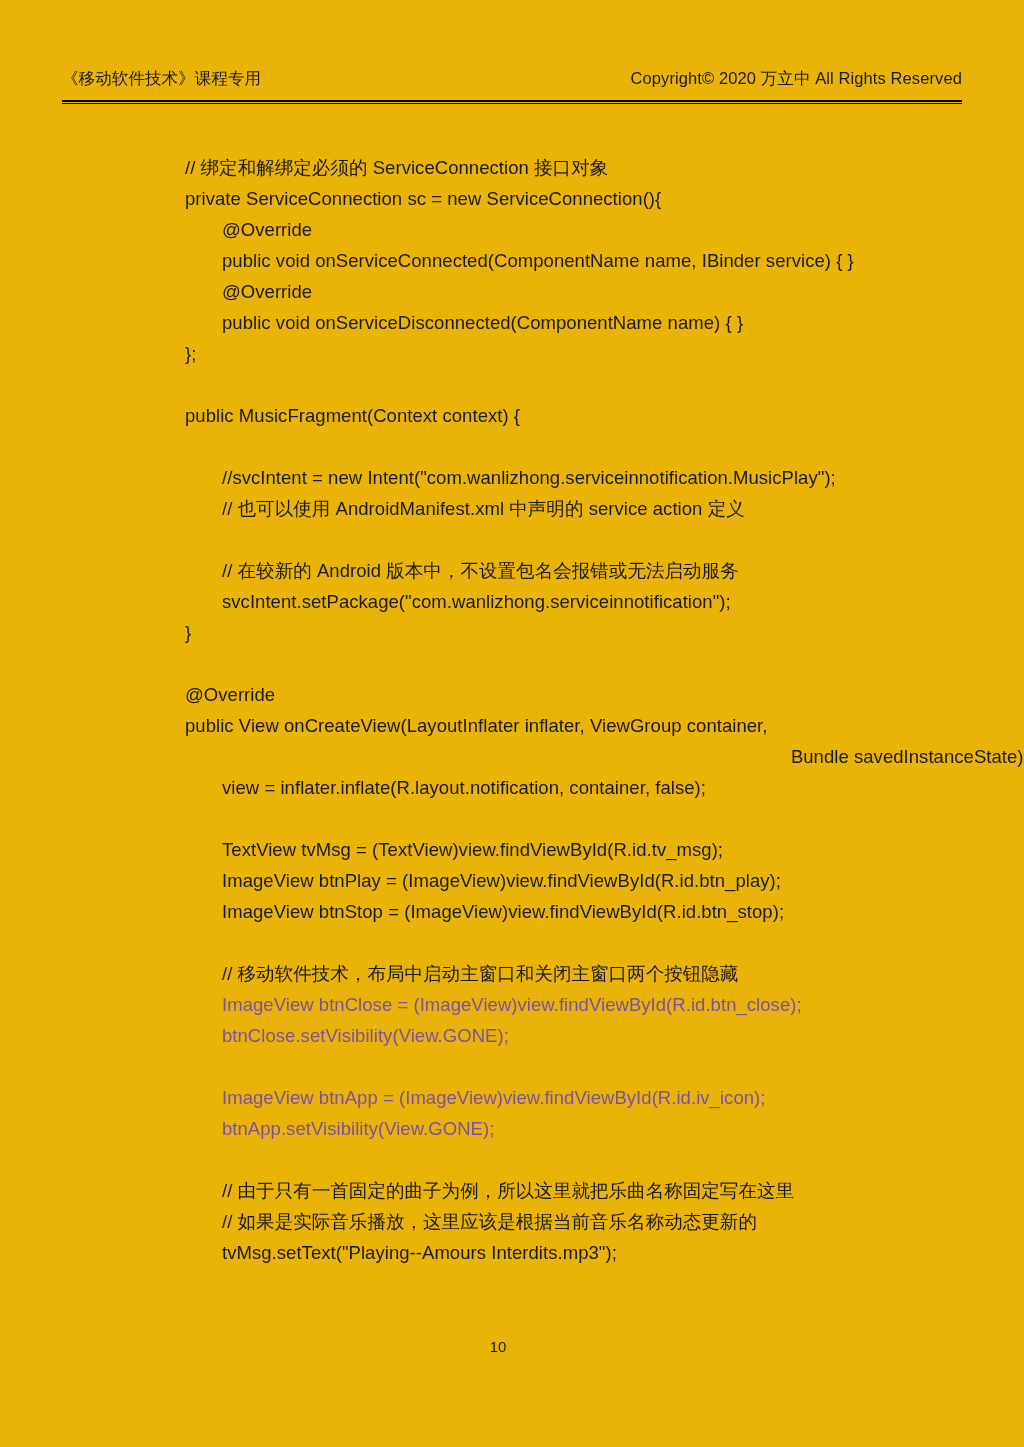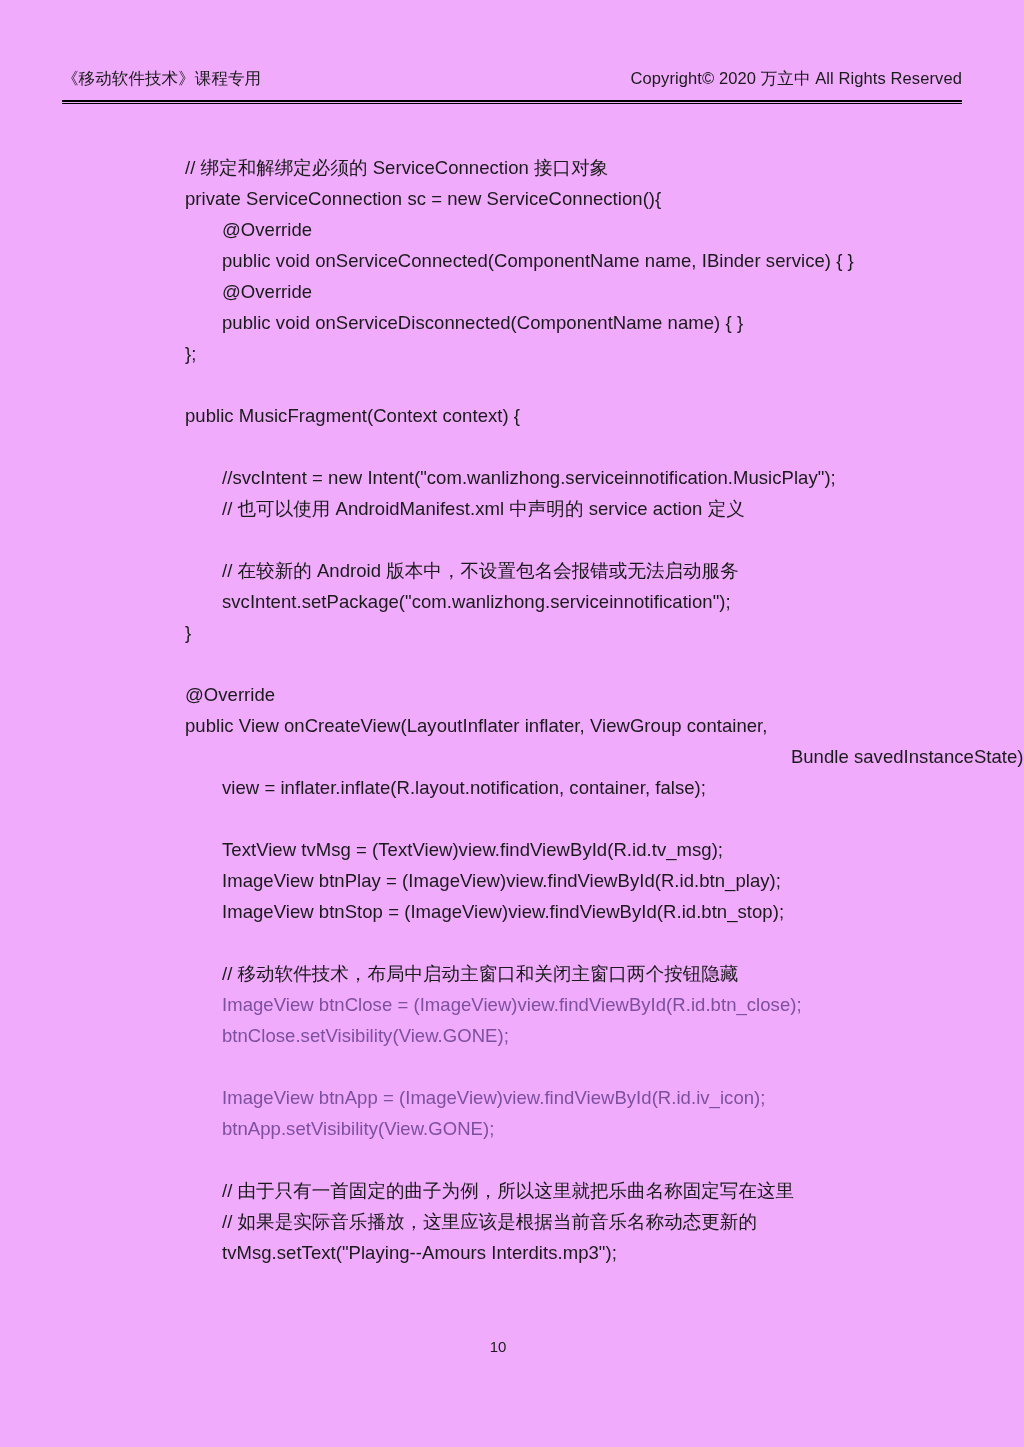--- a/index.html
+++ b/index.html
@@ -4,21 +4,21 @@
 <style>
   html, body {
     margin: 0;
     padding: 0;
     background: #ffffff;
   }
   .page {
     position: relative;
     width: 1024px;
     height: 1447px;
-    background: #f0abfc;
+    background: #eab308;
     font-family: "Liberation Sans", "DejaVu Sans", sans-serif;
     overflow: hidden;
   }
 
   
   .header {
     position: absolute;
     left: 62px;
     top: 68px;
     width: 900px;

